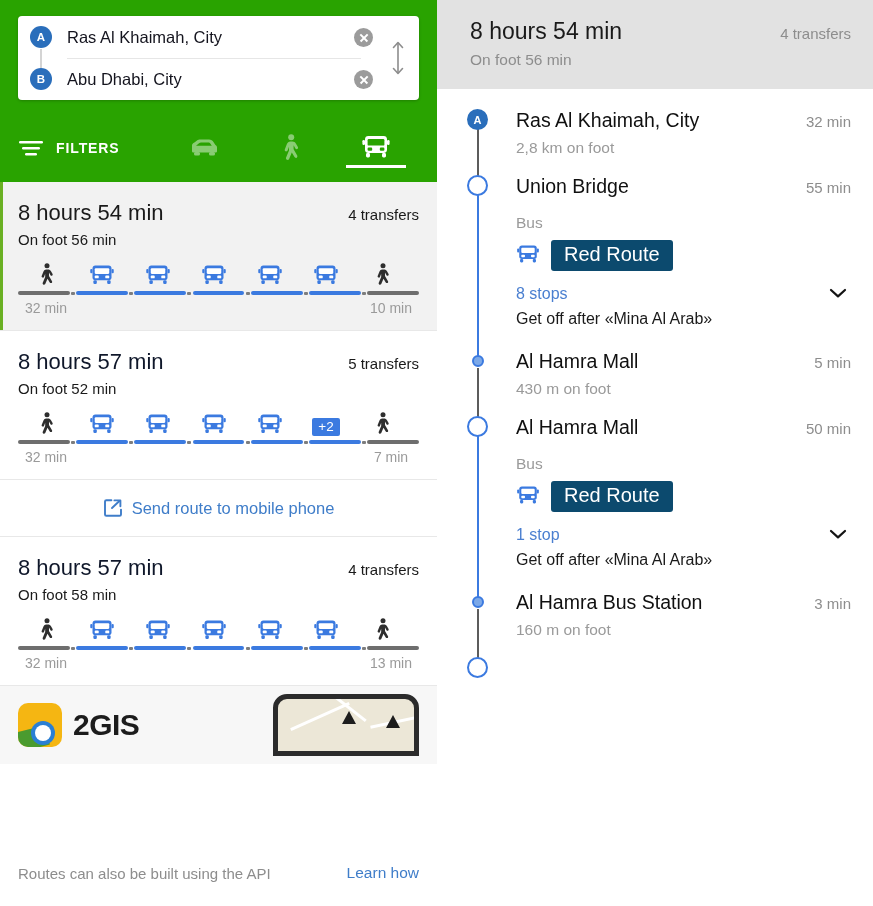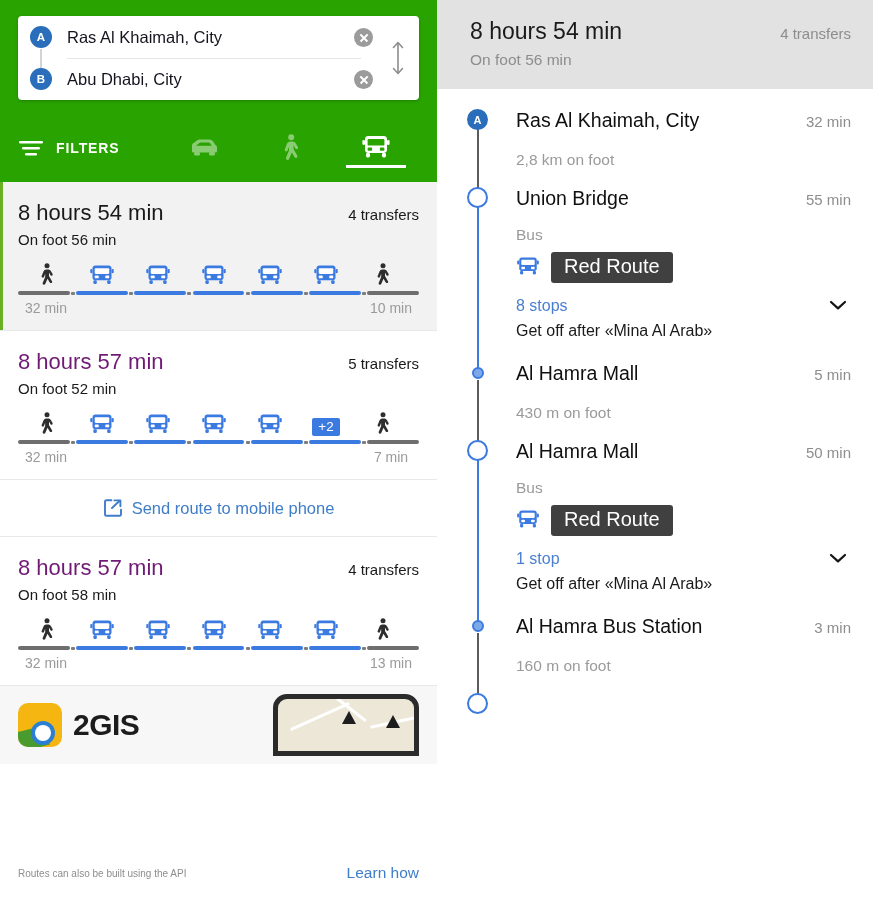--- a/index.html
+++ b/index.html
@@ -60,21 +60,21 @@
   .mode-tab.active::after {
     content: ''; position: absolute; bottom: 0; left: 13px; right: 13px; height: 3px; background: #fff;
   }
 
   
   .route-list { position: absolute; top: 182px; left: 0; right: 0; bottom: 0; background: #fff; }
   .route-card { padding: 18px 18px 14px 18px; border-bottom: 1px solid #e8e8e8; position: relative; cursor: pointer; background: #fff; }
   .route-card.selected { background: #f2f2f2; }
   .route-card.selected::before { content:''; position: absolute; left: 0; top: 0; bottom: 0; width: 3px; background: #6ab023; }
   .rc-top { display: flex; align-items: baseline; }
-  .rc-dur { font-size: 22px; color: #701a75; font-weight: normal; }
+  .rc-dur { font-size: 22px; color: #0f172a; font-weight: normal; }
   .route-card.selected .rc-dur { color: #1a1a1a; }
   .rc-transfers { margin-left: auto; font-size: 15px; color: #1a1a1a; }
   .rc-foot { font-size: 15px; color: #1a1a1a; margin-top: 5px; }
 
   .seg-wrap { margin-top: 13px; }
   .seg-icons { display: flex; align-items: flex-end; }
   .seg-bar { display: flex; align-items: center; margin-top: 4px; }
   .seg-times { display: flex; margin-top: 5px; font-size: 14px; color: #9a9a9a; }
   .seg-col { display: flex; flex-direction: column; align-items: center; }
   .bar { height: 4px; border-radius: 2px; }
@@ -104,21 +104,21 @@
     margin-left: auto; width: 146px; height: 62px; border: 5px solid #2b2b2b;
     border-radius: 14px 14px 0 0; background: #ece7d7; position: relative; overflow: hidden;
   }
   .phone-mock .road { position: absolute; background: #fff; }
   .phone-mock .pin-d { position: absolute; width: 0; height: 0; border-left: 7px solid transparent; border-right: 7px solid transparent; border-bottom: 13px solid #1d1d1d; }
 
   .footer {
     position: absolute; left: 0; bottom: 0; width: 437px; height: 66px; background: #fff;
     display: flex; align-items: center; padding: 0 18px; z-index: 9;
   }
-  .footer-text { font-size: 10px; color: #8d8d8d; }
+  .footer-text { font-size: 15px; color: #8d8d8d; }
   .footer-link { margin-left: auto; font-size: 15.5px; color: #3f7dc9; cursor: pointer; }
 
   
   .right { width: 436px; height: 906px; background: #fff; position: relative; overflow: hidden; }
   .right-head { background: #e2e2e2; padding: 18px 22px 20px 33px; }
   .rh-top { display: flex; align-items: baseline; }
   .rh-dur { font-size: 23px; color: #1a1a1a; }
   .rh-transfers { margin-left: auto; font-size: 15px; color: #8d8d8d; }
   .rh-foot { font-size: 15.5px; color: #8d8d8d; margin-top: 6px; }
 
@@ -137,25 +137,25 @@
     position: absolute; left: 0; width: 21px; height: 21px; border-radius: 50%;
     background: #fff; border: 2px solid #3b7ae0; z-index: 3;
   }
   .dot-small {
     position: absolute; left: 5px; width: 12px; height: 12px; border-radius: 50%;
     background: #7da9e8; border: 2px solid #3b7ae0; z-index: 3;
   }
   .st-head { display: flex; align-items: baseline; }
   .st-name { font-size: 19.5px; color: #101010; line-height: 1.16; max-width: 255px; }
   .st-time { margin-left: auto; font-size: 15px; color: #8d8d8d; white-space: nowrap; padding-left: 10px; }
-  .st-sub { font-size: 15.5px; color: #9a9a9a; margin-top: 19px; }
+  .st-sub { font-size: 15.5px; color: #9a9a9a; margin-top: 7px; }
   .st-mode { font-size: 15.5px; color: #9a9a9a; margin-top: 17px; }
   .route-chip-row { display: flex; align-items: center; gap: 11px; margin-top: 8px; }
   .route-chip {
-    background: #404040; color: #fff; font-size: 20px; padding: 3px 13px 5px 13px; border-radius: 3px;
+    background: #0c4a6e; color: #fff; font-size: 20px; padding: 3px 13px 5px 13px; border-radius: 3px;
   }
   .stops-row { display: flex; align-items: center; margin-top: 14px; cursor: pointer; padding-right: 4px; }
   .stops-text { font-size: 16px; color: #4a7fd0; }
   .chev { margin-left: auto; }
   .getoff { font-size: 16px; color: #1a1a1a; margin-top: 7px; }
 </style>
 </head>
 <body>
 
 <div class="app">

